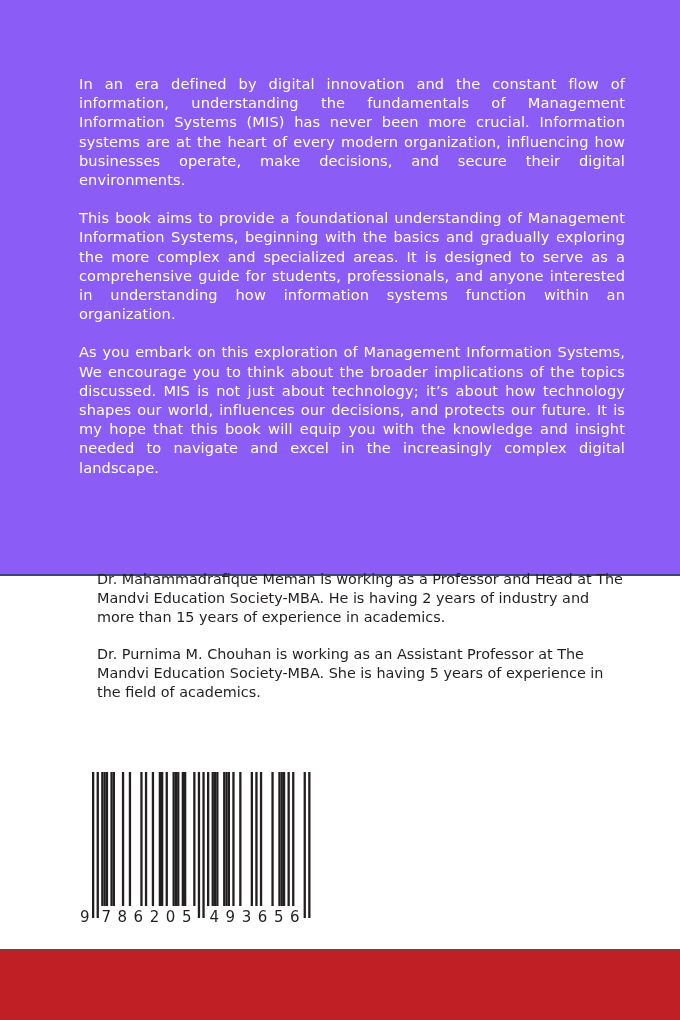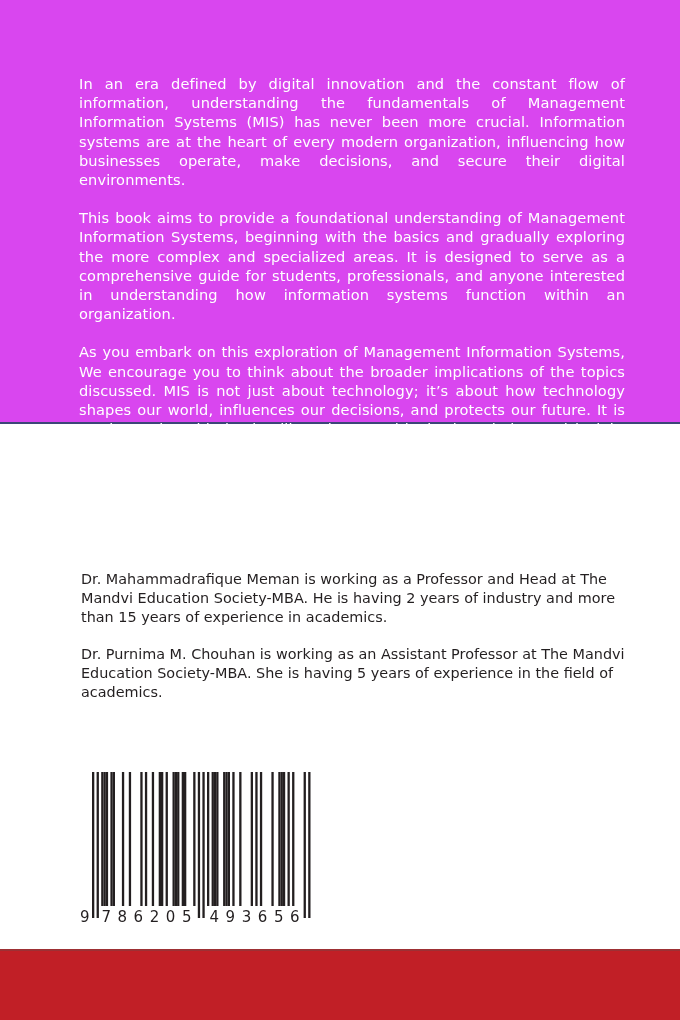--- a/index.html
+++ b/index.html
@@ -1,41 +1,41 @@
 <!DOCTYPE html>
 <html><head>
   <meta charset="utf-8">
   <style>
     * { margin: 0; padding: 0; box-sizing: border-box; }
     html, body { width: 680px; height: 1020px; overflow: hidden; background: #ffffff; }
     body { position: relative; font-family: "DejaVu Sans", sans-serif; }
 
     .top-panel {
-      position: absolute; left: 0; top: 0; width: 680px; height: 424px;
-      background: #d946ef;
+      position: absolute; left: 0; top: 0; width: 680px; height: 576px;
+      background: #8b5cf6;
       border-bottom: 2px solid #3c4677;
     }
     .blurb {
       position: absolute; left: 79px; top: 74px; width: 546px;
       color: #ffffff;
       font-size: 14.6px;
       line-height: 19.2px;
       text-align: justify;
       letter-spacing: 0.1px;
     }
     .blurb p { margin: 0 0 19px 0; }
     .blurb p:last-child { margin-bottom: 0; }
 
     .authors {
       position: absolute; left: 81px; top: 570px; width: 550px;
       color: #231f20;
       font-size: 14.4px;
       line-height: 19px;
     }
-    .authors p { margin: 0 0 18px 0; }
+    .authors p { margin: 0 0 18px 16px; }
 
     .barcode {
       position: absolute; left: 80px; top: 772px; width: 240px; height: 152px;
     }
     .barcode svg { display: block; }
 
     .bottom-bar {
       position: absolute; left: 0; top: 949px; width: 680px; height: 71px;
       background: #c11f26;
       border-top: 2px solid #9d3034;

